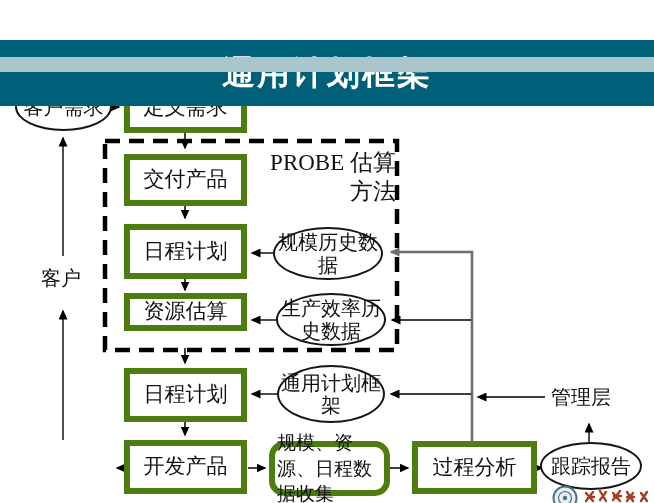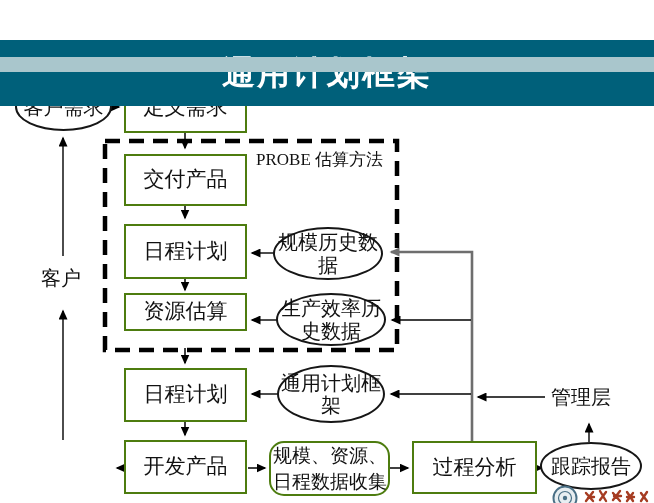--- a/index.html
+++ b/index.html
@@ -13,34 +13,34 @@
   }
   .banner-title{
     font-family:"Liberation Sans","DejaVu Sans",sans-serif;
     font-weight:700;font-size:33px;color:#ffffff;letter-spacing:2px;
   }
   .banner-strip{
     position:absolute;left:0;top:57px;width:654px;height:15px;background:#a9c6cc;z-index:4;
   }
   .overlay{position:absolute;left:0;top:0;z-index:2;}
   .box{
-    position:absolute;background:#ffffff;border:2px solid #4d7c0f;
+    position:absolute;background:#ffffff;border:6px solid #4d7c0f;
     display:flex;align-items:center;justify-content:center;text-align:center;
     font-size:21px;line-height:1.2;z-index:3;box-sizing:border-box;
   }
   .ellipse{
     position:absolute;background:#ffffff;border:2px solid #161616;border-radius:50%;
     display:flex;align-items:center;justify-content:center;text-align:center;
     font-size:20px;line-height:1.12;z-index:3;box-sizing:border-box;
   }
   .ellipse .wrap{width:110px;}
   .floating-label{position:absolute;font-size:20px;z-index:3;white-space:nowrap;}
   .probe-note{
-    position:absolute;left:256px;top:149px;width:140px;text-align:left;
-    font-size:17px;line-height:1.25;z-index:3;
+    position:absolute;left:256px;top:149px;width:140px;text-align:right;
+    font-size:23px;line-height:1.25;z-index:3;
   }
   .logo{position:absolute;left:548px;top:481px;z-index:5;}
 </style>
 </head>
 <body>
 
 <div id="stage">
 
   <div class="banner">
     <div class="banner-title">通用计划框架</div>

